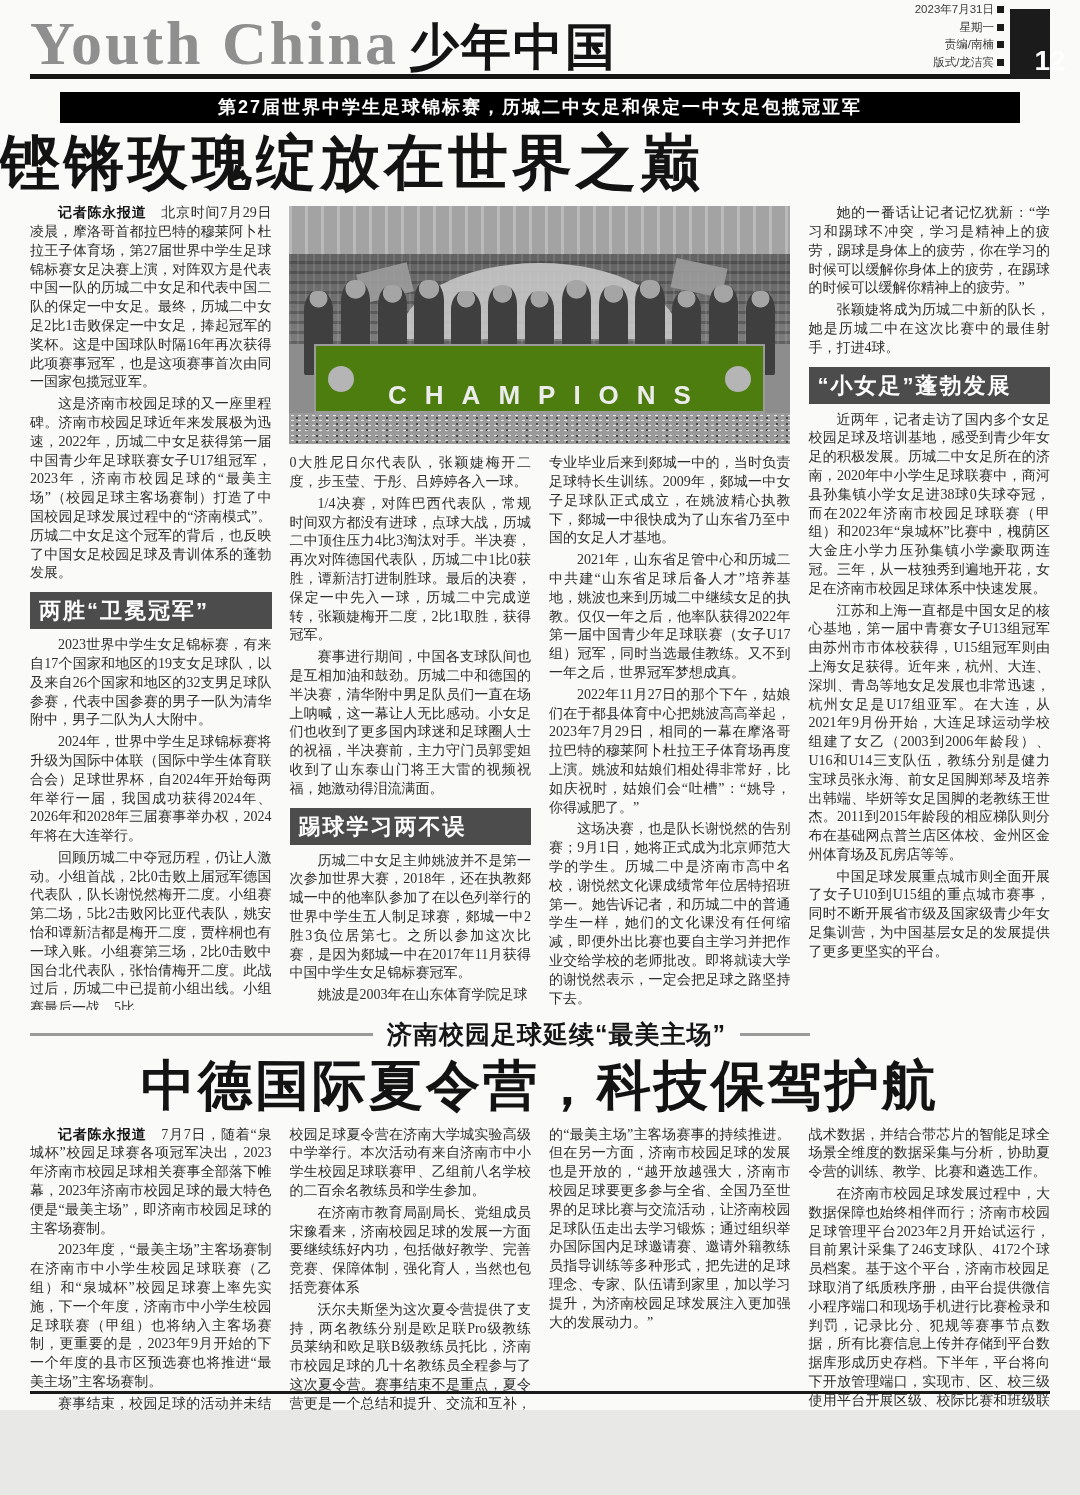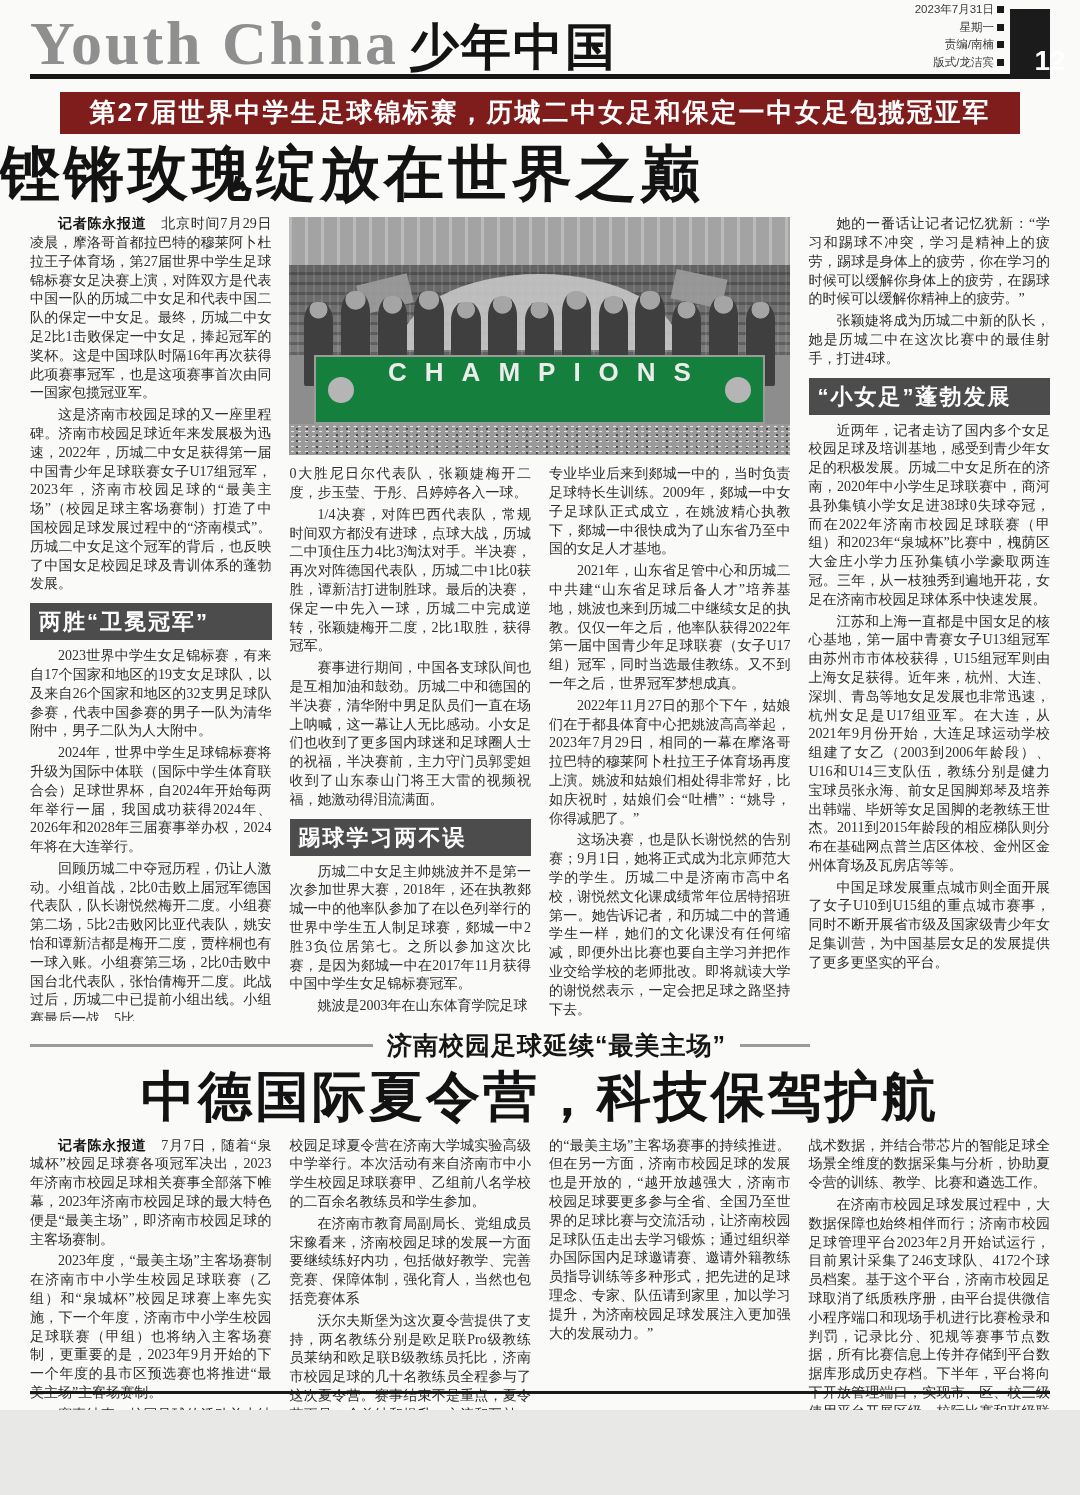--- a/index.html
+++ b/index.html
@@ -21,22 +21,22 @@
   .mast-meta{text-align:right;font-family:"Liberation Sans",sans-serif;
     font-size:11.5px;color:#3a3a3a;line-height:1.55;margin-right:6px;padding-bottom:2px;}
   .meta-line{white-space:nowrap;}
   .sq{display:inline-block;width:7px;height:7px;background:#1a1a1a;margin-left:3px;}
   .page-box{width:38px;height:70px;background:#1b1b1b;color:#fff;
     display:flex;align-items:flex-end;justify-content:center;
     font-family:"Liberation Sans",sans-serif;font-weight:bold;font-size:28px;
     padding-bottom:2px;box-sizing:border-box;margin-bottom:-5px;padding-left:40px;}
   .mast-rule{height:5px;background:#161616;margin:0 30px;}
   
-  .kicker-bar{margin:13px 60px 0 60px;background:#7f1d1d;color:#fff;
-    font-family:"Liberation Sans",sans-serif;font-weight:bold;font-size:26px;
+  .kicker-bar{margin:13px 60px 0 60px;background:#000000;color:#fff;
+    font-family:"Liberation Sans",sans-serif;font-weight:bold;font-size:18px;
     text-align:center;padding:3px 0 4px 0;letter-spacing:2px;}
   .headline1{margin:6px 16px 0 0;color:#131313;
     font-family:"Liberation Sans",sans-serif;font-weight:900;font-size:60px;
     line-height:1.12;letter-spacing:4px;}
   
   .cols{position:relative;margin:8px 30px 0 30px;display:grid;
     grid-template-columns:repeat(4,1fr);column-gap:18px;overflow:hidden;}
   .a1-body{height:806px;}
   .a2-body{height:315px;margin-top:10px;}
   .col{min-width:0;}
@@ -63,22 +63,22 @@
   .ph-flag{position:absolute;width:52px;height:30px;background:#9c9c9c;opacity:.9;}
   .ph-flag.f1{left:14%;top:26%;transform:rotate(-14deg);}
   .ph-flag.f2{right:13%;top:24%;transform:rotate(12deg);}
   .ph-team{position:absolute;left:3%;right:3%;top:31%;height:40%;
     display:flex;gap:1.6%;align-items:flex-end;}
   .person{flex:1;background:radial-gradient(circle at 50% 9%,#a5a5a5 0 11%,rgba(0,0,0,0) 12%),#3f3f3f;
     border-radius:45% 45% 6% 6% / 22% 22% 4% 4%;height:100%;}
   .person:nth-child(odd){height:88%;}
   .person:nth-child(3n){height:95%;}
   .ph-banner{position:absolute;left:5%;right:5%;bottom:13%;height:29%;
-    background:#15803d;border:2px solid #9b9b9b;box-sizing:border-box;
-    display:flex;align-items:flex-start;justify-content:center;}
+    background:#4d7c0f;border:2px solid #9b9b9b;box-sizing:border-box;
+    display:flex;align-items:flex-end;justify-content:center;}
   .ph-banner .emblem{width:26px;height:26px;border-radius:50%;background:#b5b5b5;
     position:absolute;top:50%;margin-top:-13px;}
   .emblem.e1{left:12px;} .emblem.e2{right:12px;}
   .banner-text{color:#ececec;font-family:"Liberation Sans",sans-serif;font-weight:bold;
     font-size:26px;letter-spacing:18px;text-indent:18px;}
   .ph-ground{position:absolute;left:0;right:0;bottom:0;height:13%;background:#9a9a9a;
     background-image:
       radial-gradient(rgba(255,255,255,.75) 1px,transparent 1.5px),
       radial-gradient(rgba(0,0,0,.55) 1px,transparent 1.5px);
     background-size:7px 5px,10px 6px;background-position:0 0,3px 2px;}

